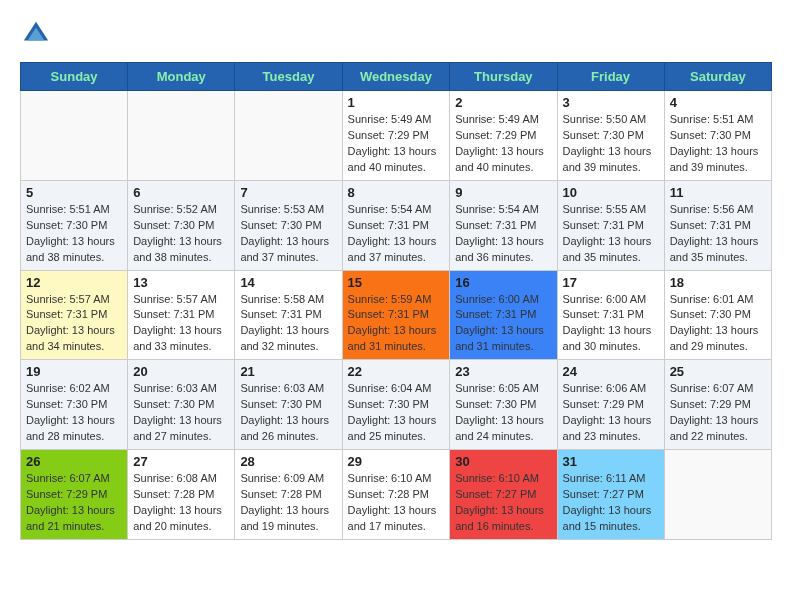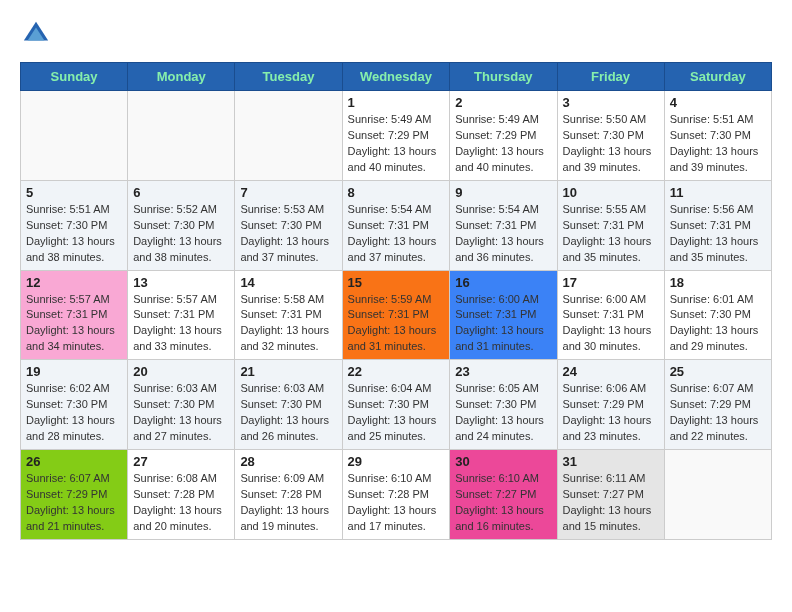--- a/index.html
+++ b/index.html
@@ -168,21 +168,21 @@
         <td style="background: rgb(240, 244, 248);">
         <span class="day-number">10</span>
         <span class="day-info">Sunrise: 5:55 AM<br>Sunset: 7:31 PM<br>Daylight: 13 hours and 35 minutes.</span>
       </td>
         <td style="background: rgb(240, 244, 248);">
         <span class="day-number">11</span>
         <span class="day-info">Sunrise: 5:56 AM<br>Sunset: 7:31 PM<br>Daylight: 13 hours and 35 minutes.</span>
       </td>
       </tr>
       <tr>
-        <td style="background: #f9a8d4;">
+        <td style="background: #fef9c3;">
         <span class="day-number">12</span>
         <span class="day-info">Sunrise: 5:57 AM<br>Sunset: 7:31 PM<br>Daylight: 13 hours and 34 minutes.</span>
       </td>
         <td style="background: rgb(255, 255, 255);">
         <span class="day-number">13</span>
         <span class="day-info">Sunrise: 5:57 AM<br>Sunset: 7:31 PM<br>Daylight: 13 hours and 33 minutes.</span>
       </td>
         <td style="background: rgb(255, 255, 255);">
         <span class="day-number">14</span>
         <span class="day-info">Sunrise: 5:58 AM<br>Sunset: 7:31 PM<br>Daylight: 13 hours and 32 minutes.</span>
@@ -244,24 +244,24 @@
         <span class="day-info">Sunrise: 6:08 AM<br>Sunset: 7:28 PM<br>Daylight: 13 hours and 20 minutes.</span>
       </td>
         <td style="background: rgb(255, 255, 255);">
         <span class="day-number">28</span>
         <span class="day-info">Sunrise: 6:09 AM<br>Sunset: 7:28 PM<br>Daylight: 13 hours and 19 minutes.</span>
       </td>
         <td style="background: rgb(255, 255, 255);">
         <span class="day-number">29</span>
         <span class="day-info">Sunrise: 6:10 AM<br>Sunset: 7:28 PM<br>Daylight: 13 hours and 17 minutes.</span>
       </td>
-        <td style="background: #ec4899;">
+        <td style="background: #ef4444;">
         <span class="day-number">30</span>
         <span class="day-info">Sunrise: 6:10 AM<br>Sunset: 7:27 PM<br>Daylight: 13 hours and 16 minutes.</span>
       </td>
-        <td style="background: #e5e5e5;">
+        <td style="background: #7dd3fc;">
         <span class="day-number">31</span>
         <span class="day-info">Sunrise: 6:11 AM<br>Sunset: 7:27 PM<br>Daylight: 13 hours and 15 minutes.</span>
       </td>
         <td class="empty-cell"></td>
       </tr>
     </tbody>
 </table>
 
 </body></html>

